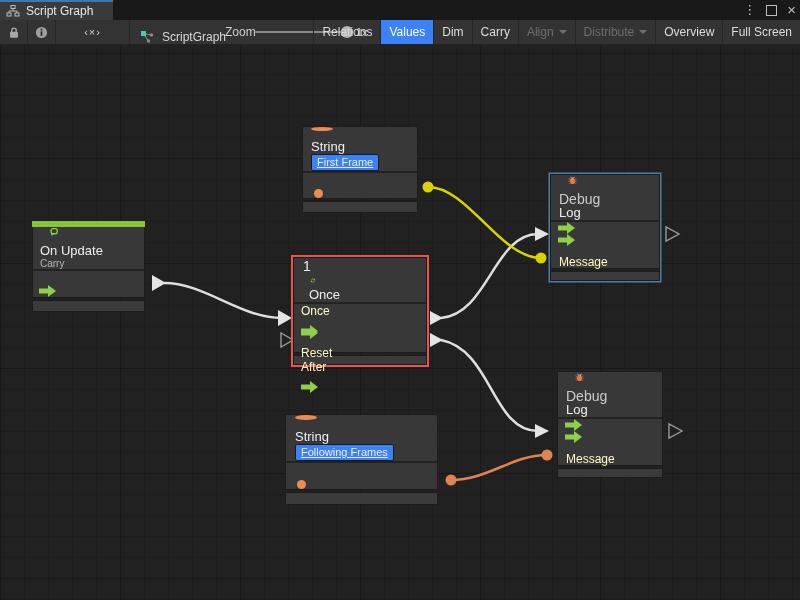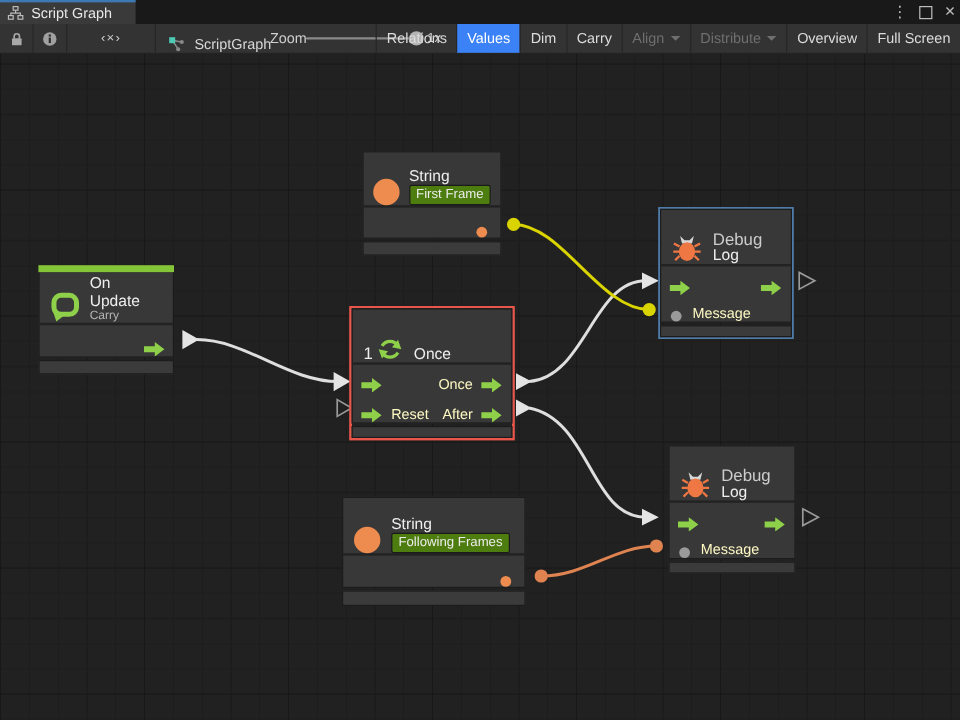--- a/index.html
+++ b/index.html
@@ -45,27 +45,27 @@
       repeating-linear-gradient(to bottom,#1d1d1d 0 1px,transparent 1px 21px);
     background-position:0 0,0 8px,0 0,0 8px;}
   #wires{position:absolute;left:0;top:0;width:800px;height:600px;z-index:5;pointer-events:none;}
 
   
   .node{position:absolute;z-index:10;}
   .nsec{background:#383838;border:1px solid #1c1c1c;box-sizing:border-box;}
   .nfoot{background:#3b3b3b;border:1px solid #1c1c1c;box-sizing:border-box;margin-top:2px;}
   .sel-red{box-shadow:0 0 0 2px #e8564b;}
   .sel-blue{box-shadow:0 0 0 1.5px #4e7ca8;}
-  .hrow{display:flex;align-items:flex-end;box-sizing:border-box;}
+  .hrow{display:flex;align-items:flex-start;box-sizing:border-box;flex-direction:column;}
   .ntitle{color:#eeeeee;font-size:13px;}
   .nsub{color:#b5b5b5;font-size:10px;}
   .kicker{color:#cccccc;font-size:14px;line-height:12px;}
   .plabel{color:#fef9c3;font-size:12px;}
-  .field{background:#4d7c0f;border:1px solid #1b1b1b;border-radius:2px;color:#ececec;
-         font-size:11px;padding:1px 5px;white-space:nowrap;box-sizing:border-box;height:17px;line-height:13px;}
+  .field{background:#3b82f6;border:1px solid #1b1b1b;border-radius:2px;color:#ececec;
+         font-size:11px;padding:1px 5px;white-space:nowrap;box-sizing:border-box;height:17px;line-height:13px;text-decoration:underline;}
   .dot{border-radius:50%;}
   .arr{width:18px;height:12px;flex:0 0 aupx;}
   .greenstrip{background:#84c637;height:6px;}
 </style>
 </head>
 <body>
 
 <div id="app">
 
   <svg width="0" height="0" style="position:absolute">

